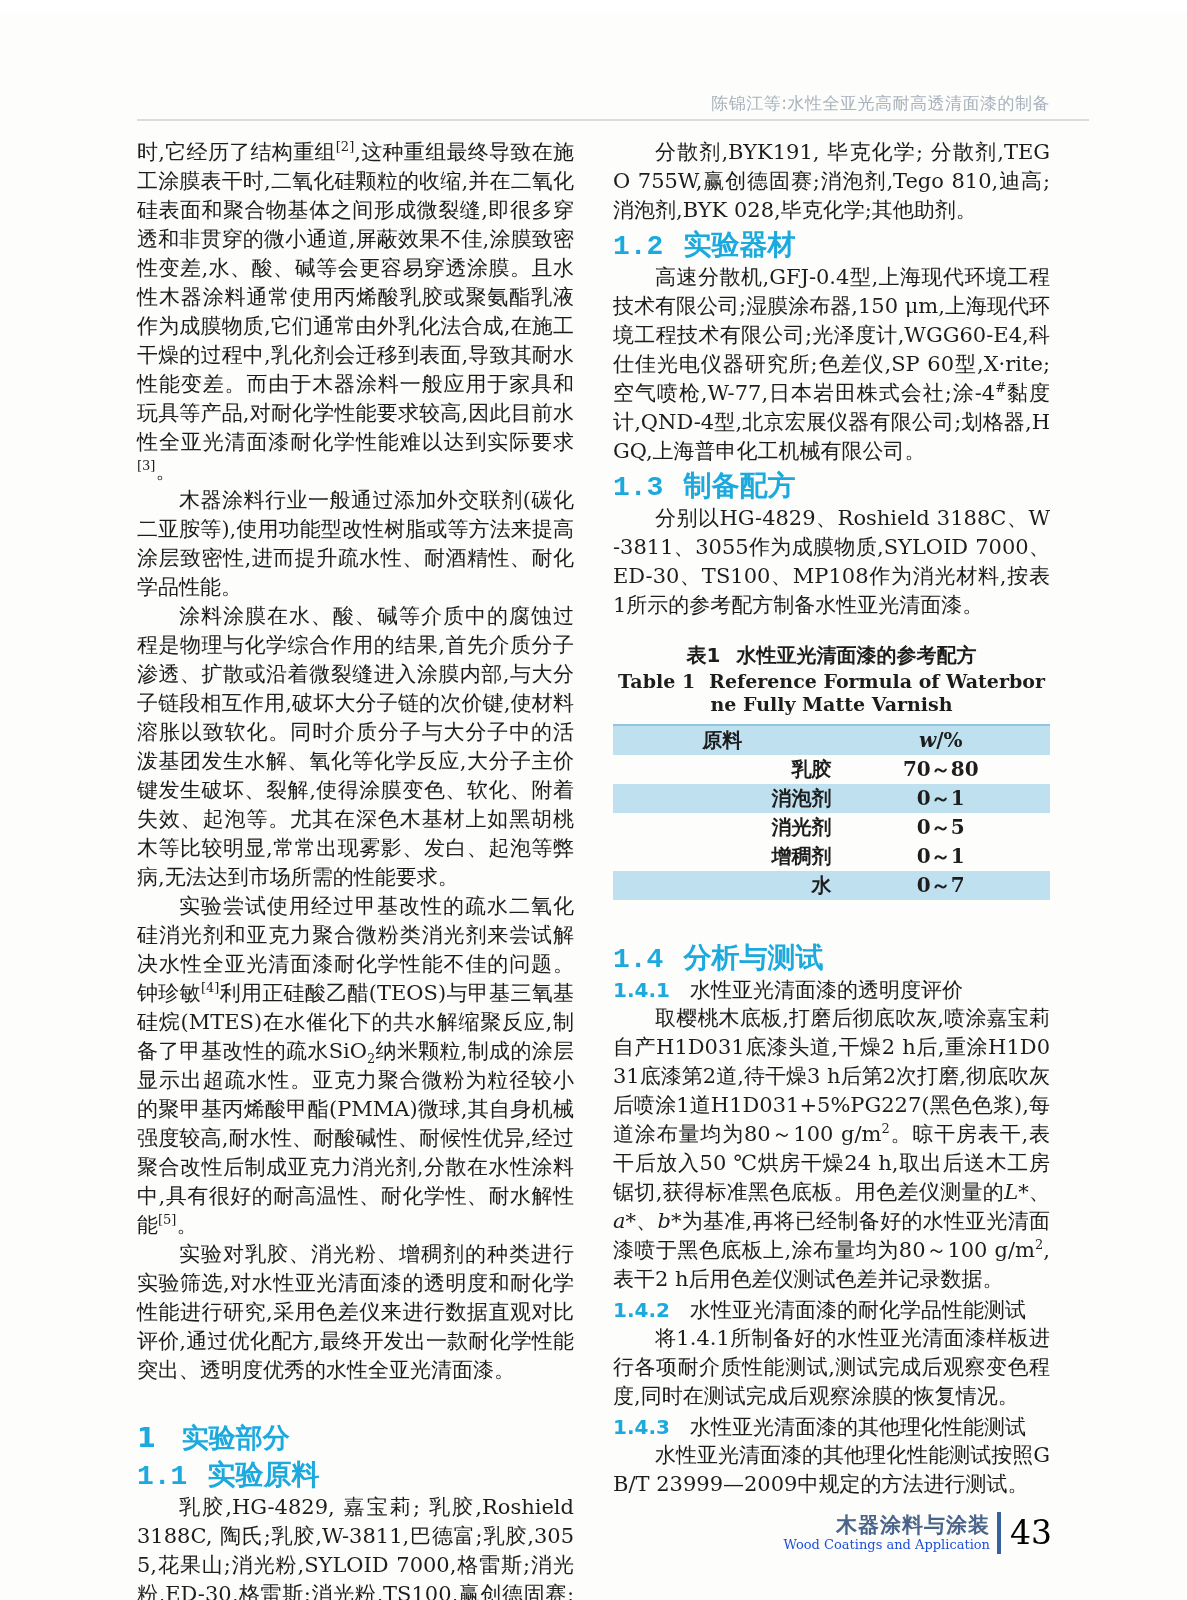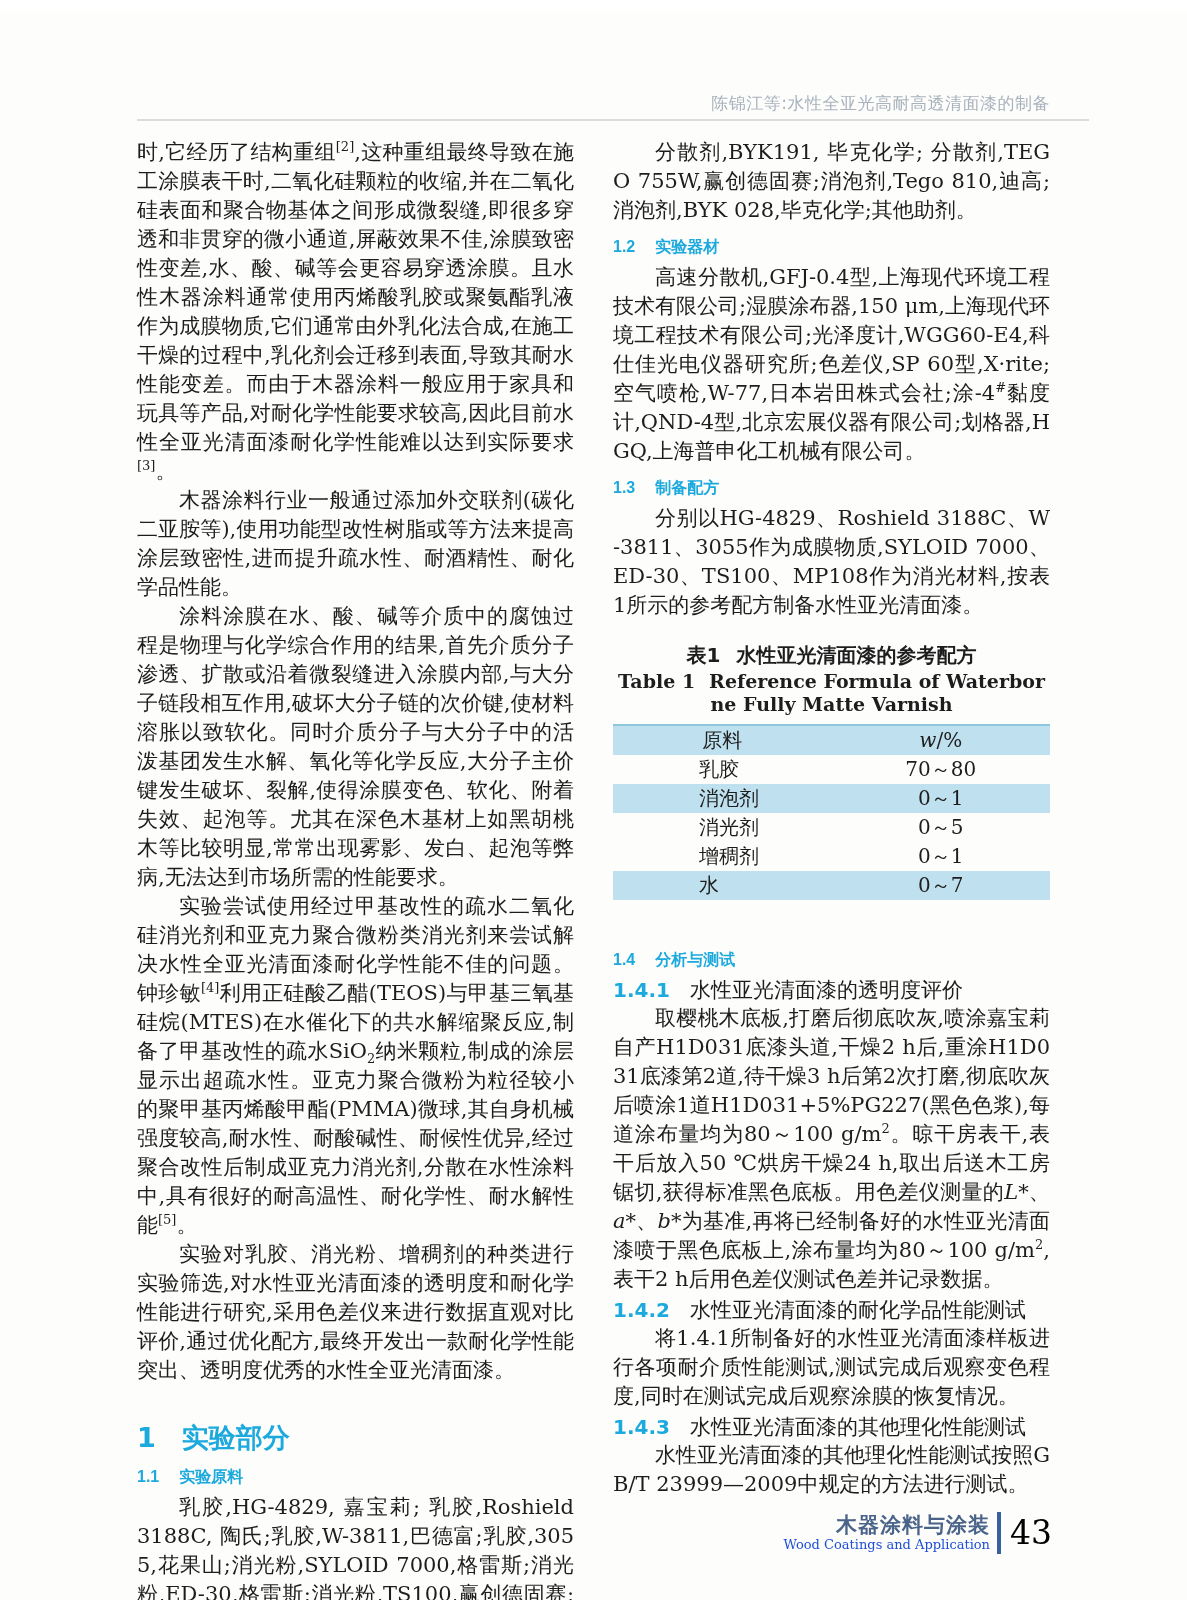--- a/index.html
+++ b/index.html
@@ -34,22 +34,22 @@
   .seg-sub { vertical-align:sub;   font-size:0.62em; line-height:0; }
   .seg-i   { font-style:italic; }
 
   .h1 {
     margin:36px 0 8px; font-family:"DejaVu Sans","Liberation Sans",sans-serif;
     font-weight:bold; font-size:27px; line-height:34px; color:#1ca9dd;
     text-indent:0;
   }
   .h1 .num { margin-right:26px; }
   .h2 {
-    margin:8px 0 2px; font-family:Liberation Sans, sans-serif;
-    font-weight:bold; font-size:16px; line-height:28px; color:#1ca9dd;
+    margin:8px 0 2px; font-family:Liberation Mono, monospace;
+    font-weight:bold; font-size:28px; line-height:28px; color:#1ca9dd;
     text-indent:0;
   }
   .h2 .num { margin-right:20px; }
   .h2.mt-lg { margin-top:46px; }
   .h3 { margin:2px 0 0; font-size:21px; line-height:28px; font-weight:normal; text-indent:0; }
   .h3 .num3 {
     font-family:"DejaVu Sans","Liberation Sans",sans-serif;
     font-weight:bold; font-size:20px; color:#1ca9dd; margin-right:20px;
   }
   .h3 .t3 { color:#1d1d1d; }
@@ -62,22 +62,22 @@
   .tbl-cap-en {
     margin-top:2px; text-align:center; font-weight:bold; font-size:19px; line-height:23px;
     font-family:"DejaVu Serif","Liberation Serif",serif;
   }
   .tbl-cap-en .cap-label { margin-right:14px; }
 
   table.ref-table {
     margin-top:8px; width:437px; border-collapse:collapse;
     font-size:20px; border-top:2px solid #8ec6dd;
   }
-  .ref-table th, .ref-table td { padding:0; height:28px; font-weight:normal; }
-  .ref-table .c1 { width:50%; text-align:left; padding-left:86px; }
+  .ref-table th, .ref-table td { padding:0; height:28px; font-weight:bold; }
+  .ref-table .c1 { width:50%; text-align:right; padding-left:86px; }
   .ref-table thead .c1 { text-align:center; padding-left:0; }
   .ref-table .c2 { width:50%; text-align:center; }
   .row-blue  { background:#bfe1ef; }
   .row-white { background:transparent; }
 
   .footer {
     position:absolute; top:1500px; right:135px;
     display:flex; align-items:center;
   }
   .journal { text-align:right; color:#4a6489; }

